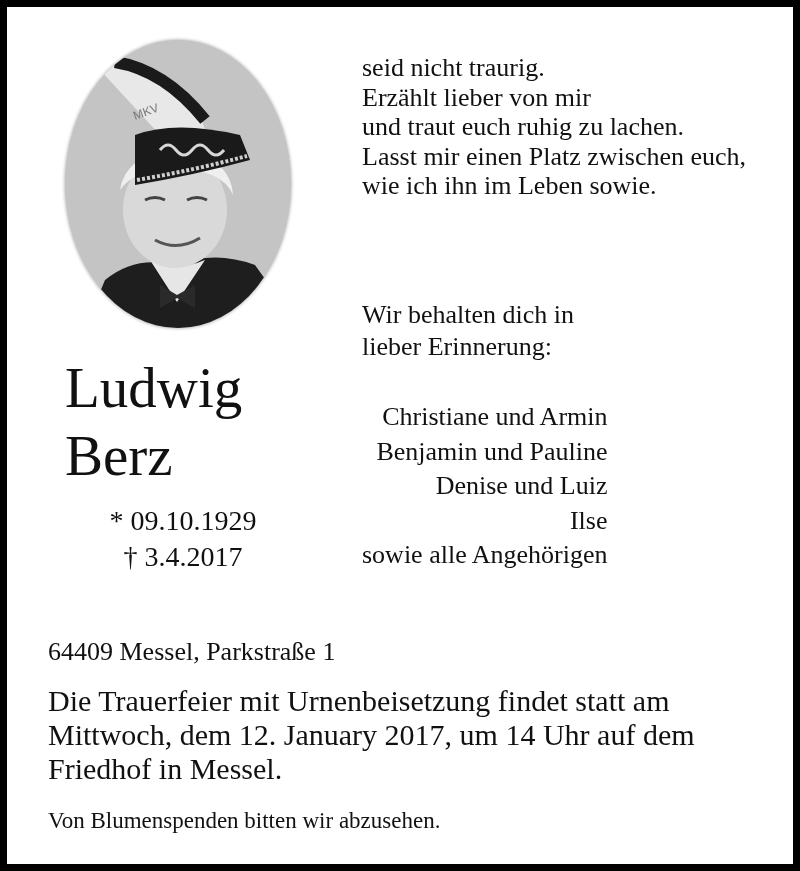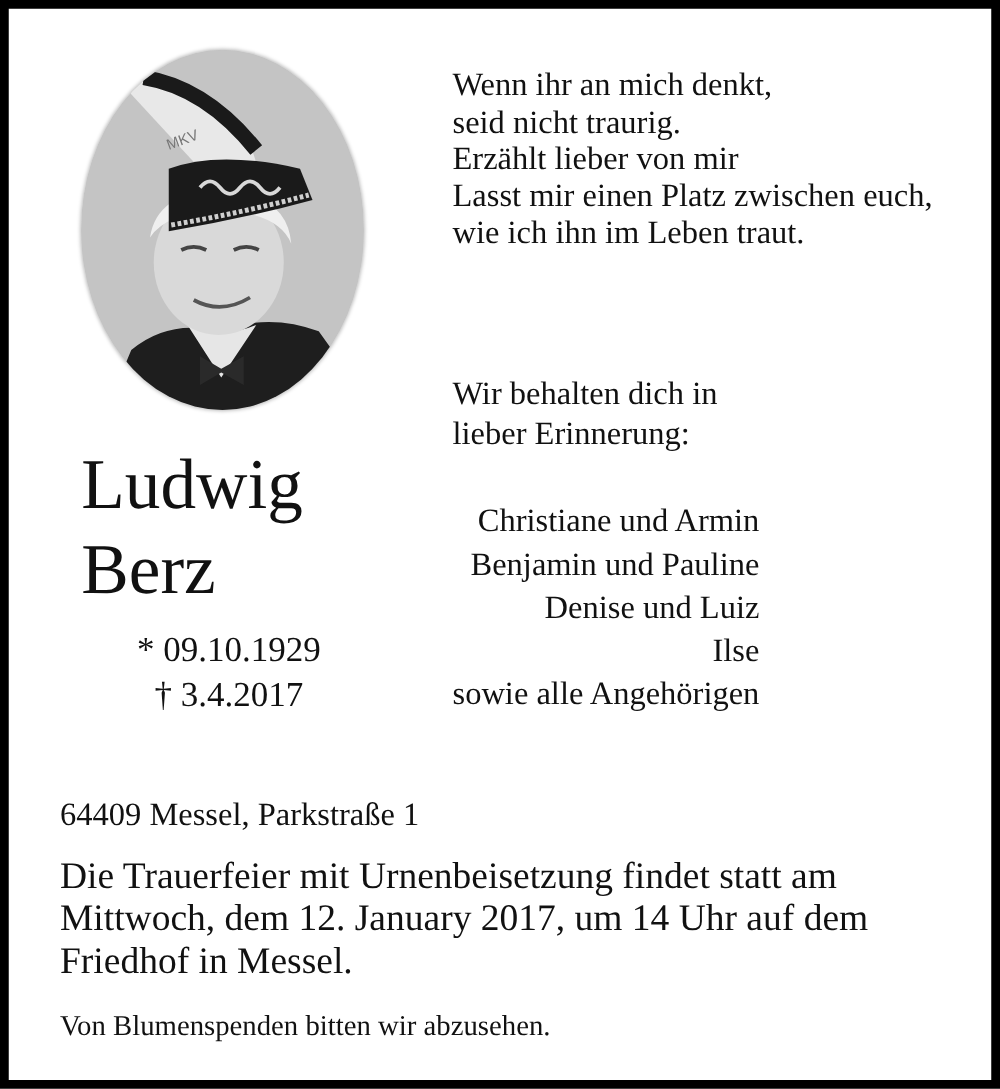--- a/index.html
+++ b/index.html
@@ -71,25 +71,25 @@
 
   <div class="name first">Ludwig</div>
   <div class="name last">Berz</div>
 
   <div class="dates">
     <span class="line">* 09.10.1929</span>
     <span class="line">† 3.4.2017</span>
   </div>
 
   <div class="right poem">
-    <span class="line">Wenn ihr an mich denkt,</span>
     <span class="line">seid nicht traurig.</span>
     <span class="line">Erzählt lieber von mir</span>
+    <span class="line">und traut euch ruhig zu lachen.</span>
     <span class="line">Lasst mir einen Platz zwischen euch,</span>
-    <span class="line">wie ich ihn im Leben traut.</span>
+    <span class="line">wie ich ihn im Leben sowie.</span>
   </div>
 
   <div class="right memory">
     <span class="line">Wir behalten dich in</span>
     <span class="line">lieber Erinnerung:</span>
   </div>
 
   <div class="right family">
     <span class="line">Christiane und Armin</span>
     <span class="line">Benjamin und Pauline</span>

